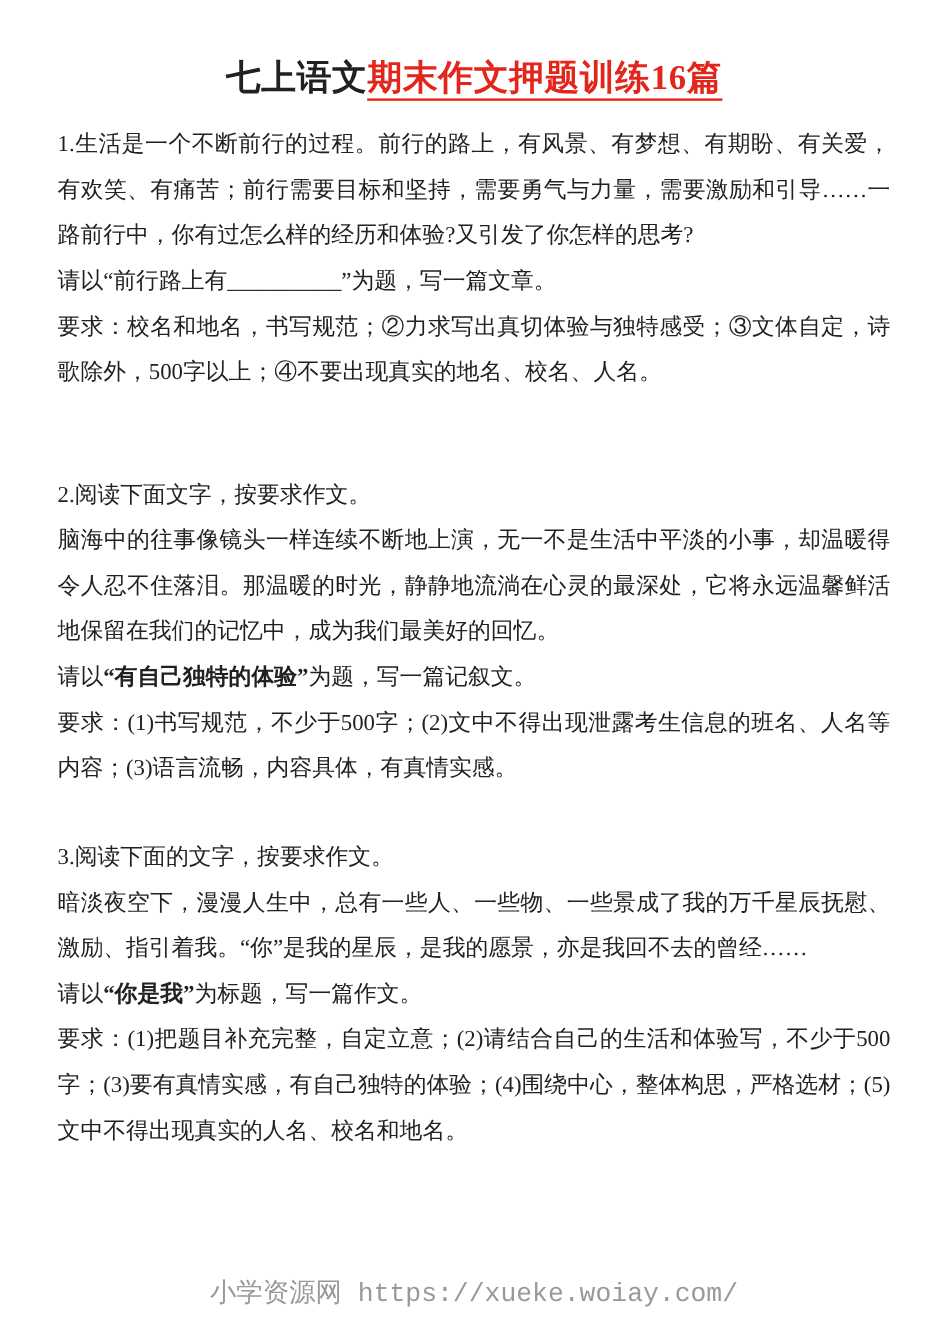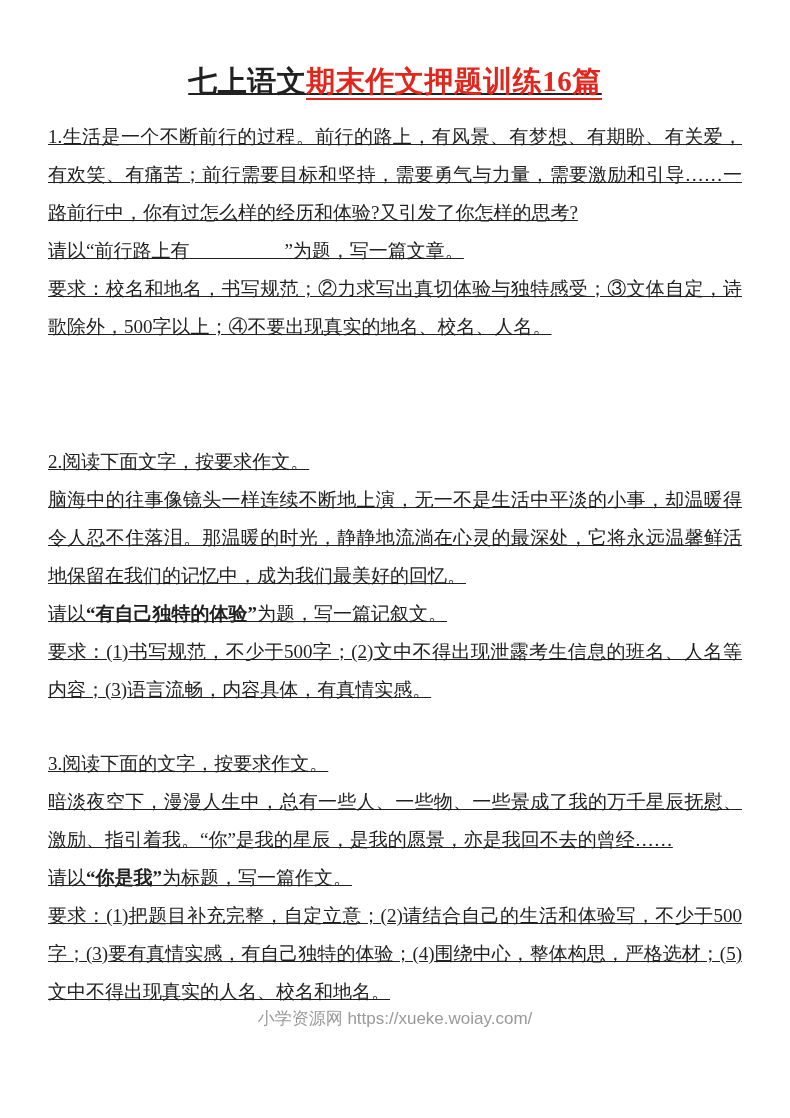--- a/index.html
+++ b/index.html
@@ -11,22 +11,21 @@
     position: relative;
     width: 790px;
     height: 1118px;
     margin: 0 auto;
     background: var(--page_bg, #ffffff);
     overflow: hidden;
     font-family: "Liberation Serif", "DejaVu Serif", serif;
     color: var(--body_text, #212121);
   }
   .content {
-    padding: 16px 48px;
-    text-decoration: underline;
+    padding: 0 48px;
   }
   .doc-title {
     margin: 0;
     padding-top: 44px;
     text-align: center;
     font-size: 29px;
     font-weight: 700;
     letter-spacing: 0.5px;
     line-height: 42px;
     white-space: nowrap;
@@ -40,37 +39,37 @@
     padding-bottom: 1px;
   }
   .para {
     margin: 0;
     font-size: 19px;
     line-height: 38px;
     text-align: justify;
     text-justify: inter-ideograph;
   }
   .sec-1 { margin-top: 16px; }
-  .sec-2 { margin-top: 97px; }
+  .sec-2 { margin-top: 64px; }
   .sec-3 { margin-top: 36px; }
   .prompt-title {
     font-weight: 700;
   }
   .blank {
     letter-spacing: 0;
     white-space: nowrap;
   }
   .page-footer {
     position: absolute;
     left: 0;
     right: 0;
-    top: 1007px;
+    top: 1062px;
     text-align: center;
-    font-family: Liberation Sans, sans-serif;
-    font-size: 17px;
+    font-family: Liberation Mono, monospace;
+    font-size: 22px;
     color: var(--footer_gray, #999999);
   }
 </style>
 </head>
 <body>
 
 <div class="page">
   <main class="content">
 
     <h1 class="doc-title"><span class="t-black">七上语文</span><span class="t-red">期末作文押题训练16篇</span></h1>

